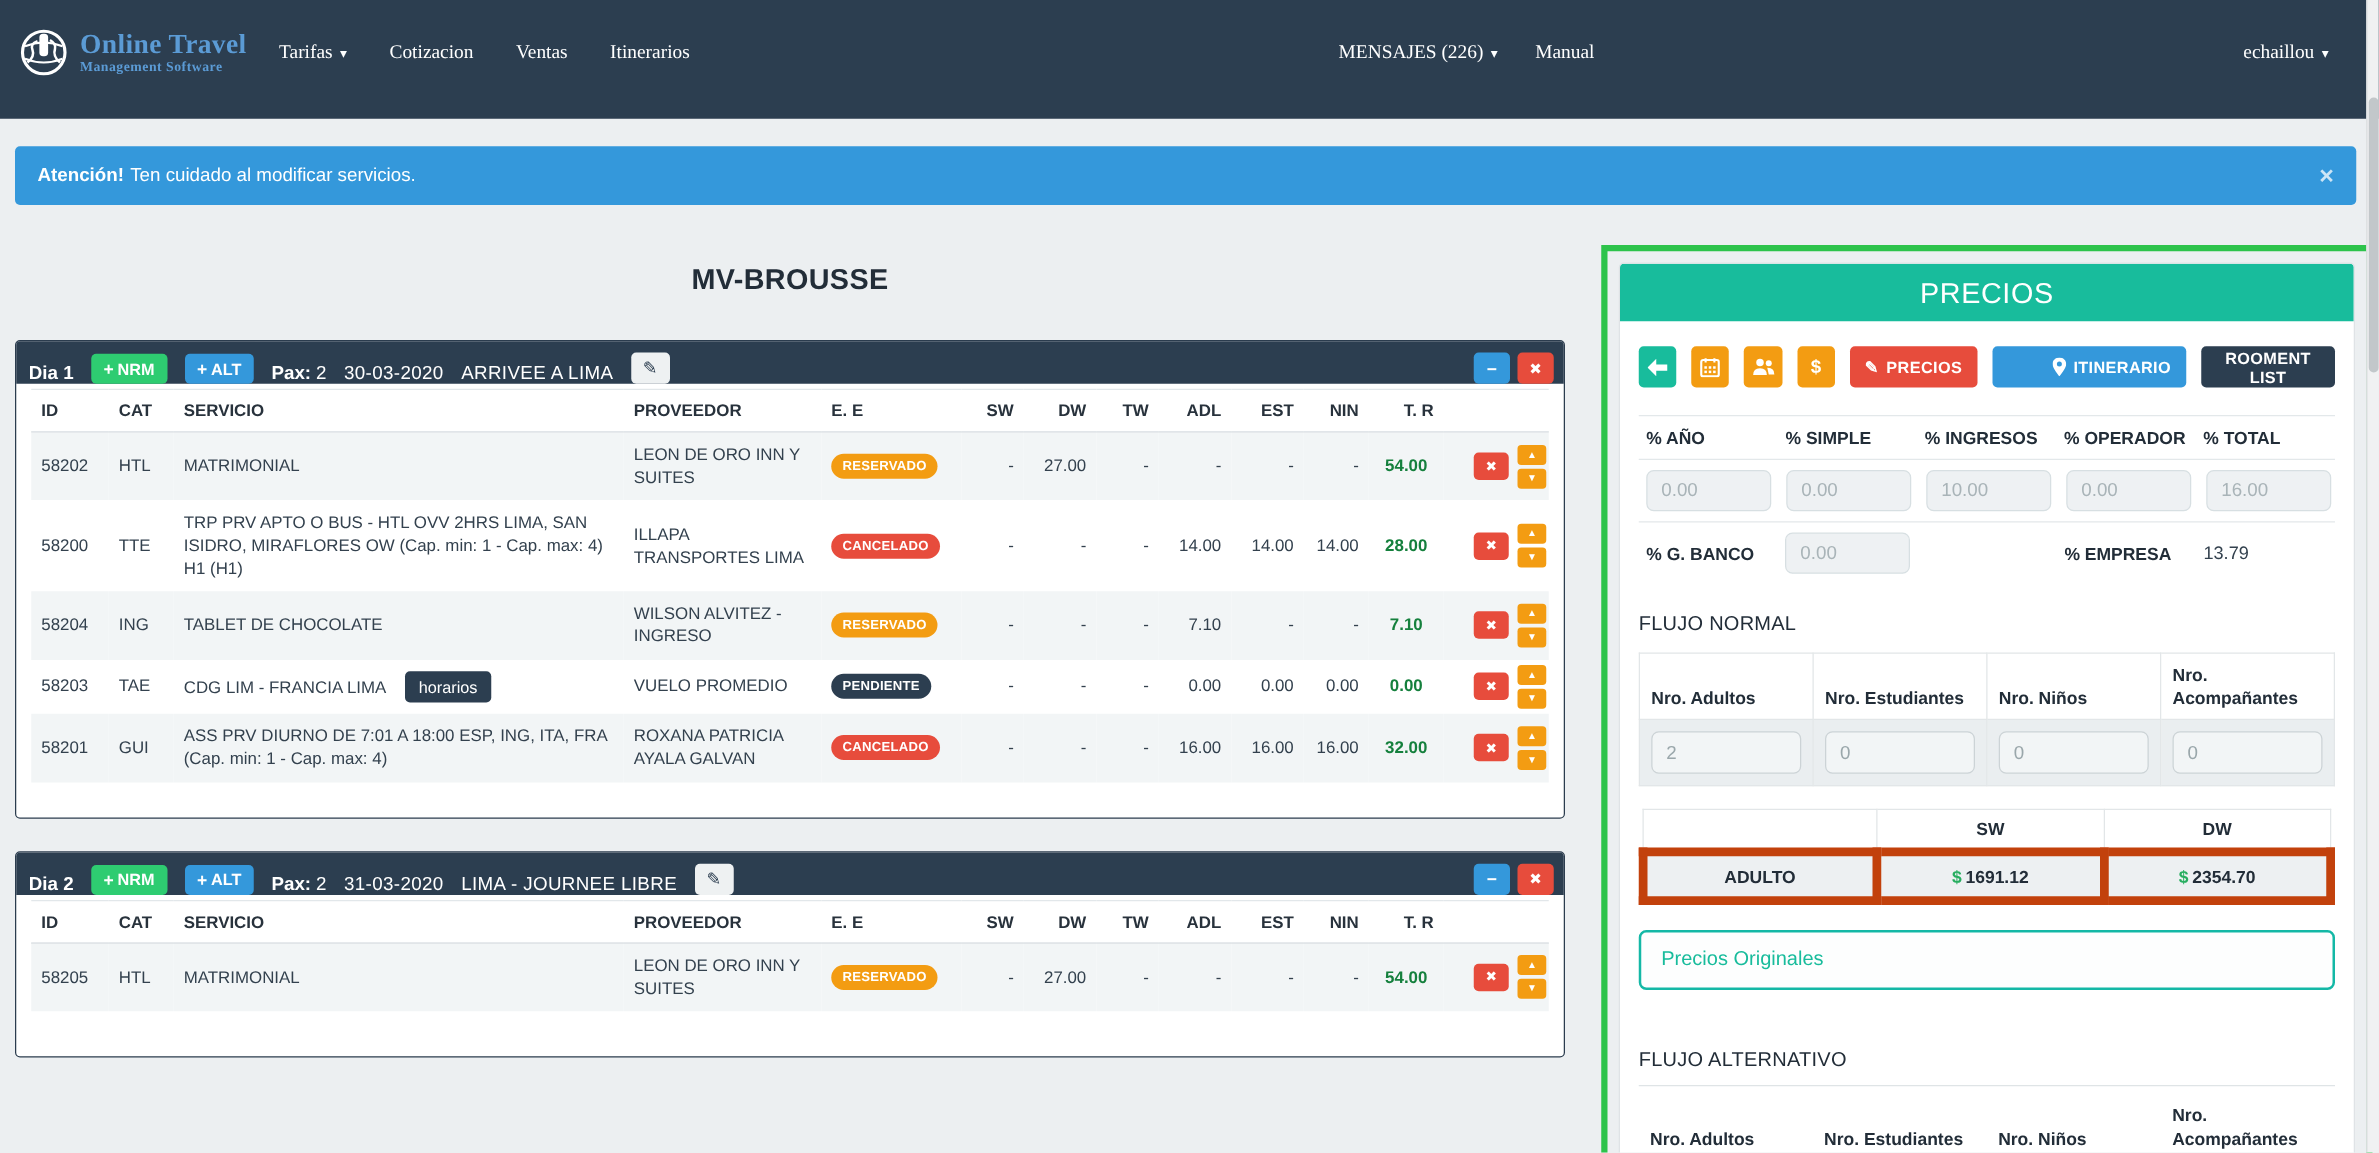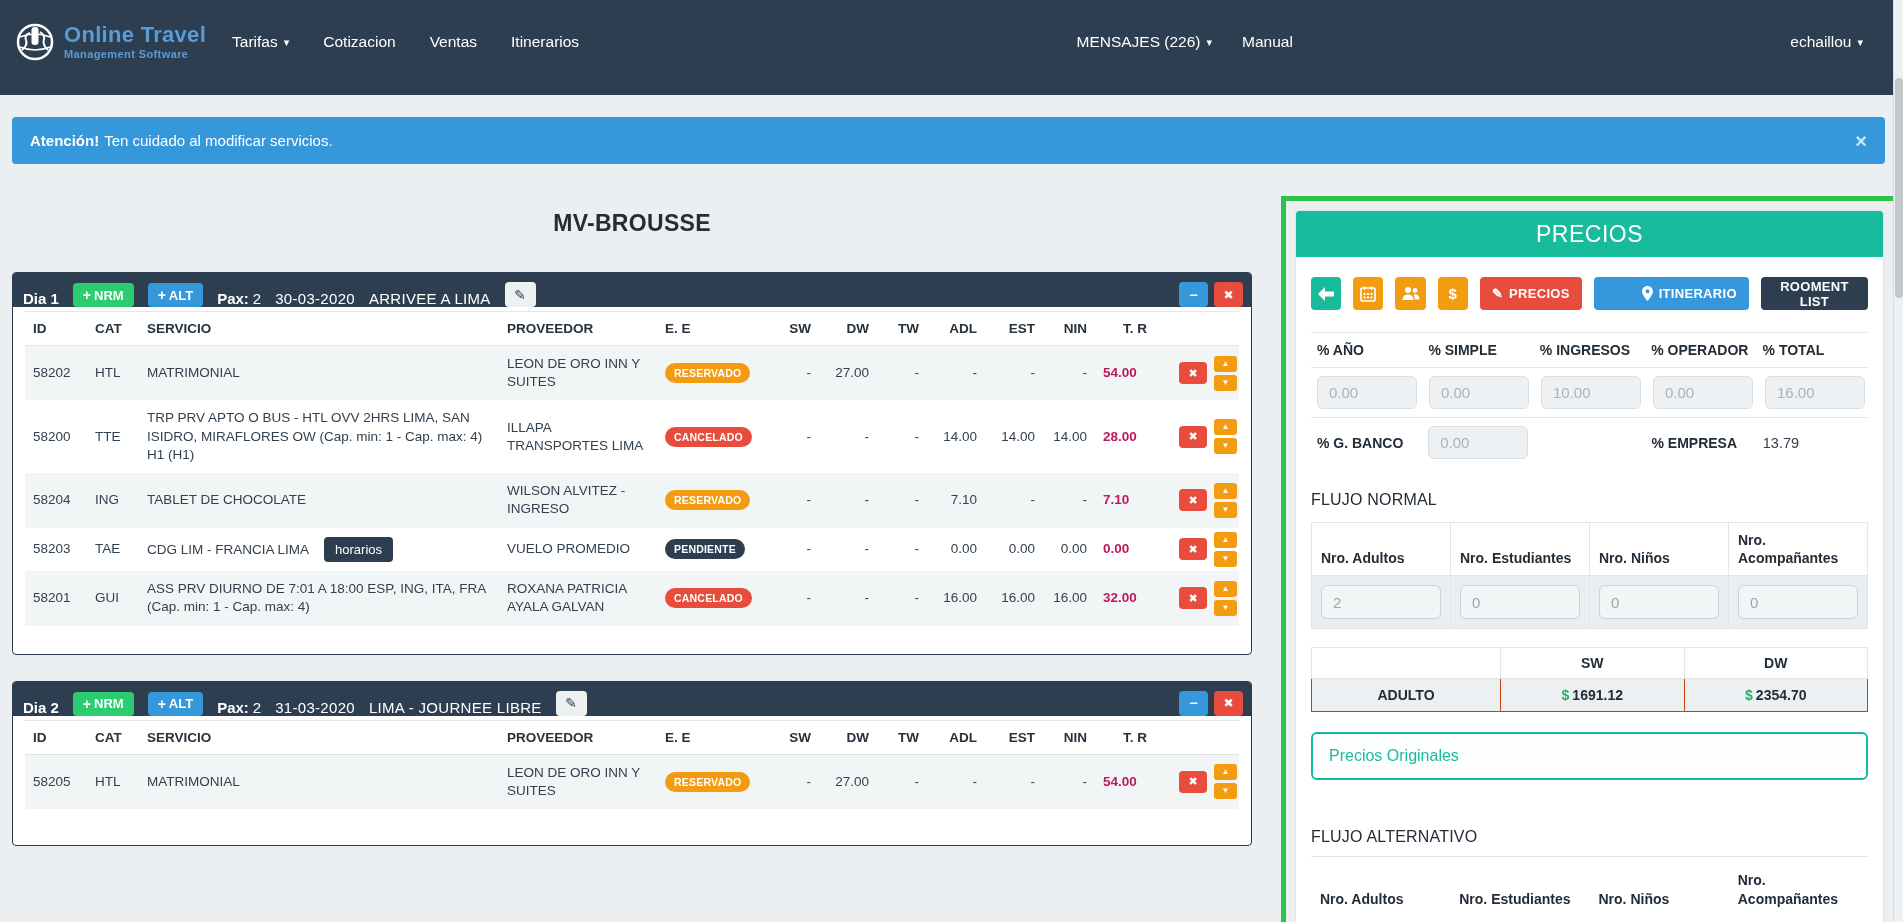--- a/index.html
+++ b/index.html
@@ -6,21 +6,21 @@
     --navbar-bg:#2c3e50; --page-bg:#eceff1; --brand-blue:#5b9bd5; --alert-blue:#3498db;
     --btn-green:#2ecc71; --btn-blue:#3498db; --btn-red:#e74c3c; --btn-orange:#f39c12;
     --teal:#18bc9c; --panel-border-green:#2dc34b; --dollar-green:#27ae60; --text-dark:#2c3e50;
   }
   *{box-sizing:border-box;margin:0;padding:0;}
   body{
     width:1903px;height:922px;overflow:hidden;background:var(--page-bg);
     font-family:"Liberation Sans","DejaVu Sans",sans-serif;color:#33414e;position:relative;
   }
   
-  .navbar{height:95px;background:var(--navbar-bg);display:flex;align-items:center;padding:0 40px 12px 16px;}
+  .navbar{height:95px;background:var(--navbar-bg);display:flex;align-items:center;padding:0 40px 12px 16px;font-family:Liberation Serif, serif;}
   .brand{display:flex;align-items:center;gap:10px;margin-right:26px;cursor:pointer;}
   .brand-text{line-height:1;}
   .brand-l1{color:var(--brand-blue);font-size:22px;font-weight:700;letter-spacing:.3px;}
   .brand-l2{color:var(--brand-blue);font-size:11px;font-weight:700;letter-spacing:.4px;margin-top:3px;}
   .nav-items{display:flex;align-items:center;gap:34px;}
   .nav-link{color:#fff;font-size:15.5px;cursor:pointer;display:flex;align-items:center;gap:6px;white-space:nowrap;}
   .caret{font-size:11px;position:relative;top:1px;}
   .nav-center{display:flex;align-items:center;gap:30px;margin-left:auto;margin-right:auto;}
   .nav-user{margin-left:0;}
   
@@ -51,21 +51,21 @@
   .btn-min{background:var(--btn-blue);color:#fff;border-radius:4px;width:29px;height:25px;font-size:14px;font-weight:700;}
   .btn-del{background:var(--btn-red);color:#fff;border-radius:4px;width:29px;height:25px;font-size:12px;font-weight:700;}
   .panel-body{padding:4px 12px 28px;}
   .panel-body.short{padding-bottom:36px;}
   table.stbl{width:100%;border-collapse:collapse;table-layout:fixed;font-size:13.5px;}
   .stbl th{border-top:1px solid #e2e7ea;border-bottom:1px solid #dfe4e7;padding:9px 8px;font-weight:700;
     color:#28323c;text-align:left;font-size:13.5px;}
   .stbl th.num{text-align:right;}
   .stbl td{padding:9px 8px;vertical-align:middle;color:#33414e;line-height:1.35;}
   .stbl td.num{text-align:right;}
-  .stbl td.trv{text-align:left;font-weight:700;color:#be185d;}
+  .stbl td.trv{text-align:center;font-weight:700;color:#15803d;}
   .stbl tbody tr:nth-child(odd){background:#f2f5f6;}
   .status{display:inline-block;padding:3px 9px;border-radius:10px;color:#fff;font-size:10.5px;font-weight:700;letter-spacing:.2px;}
   .status.warning{background:var(--btn-orange);}
   .status.danger{background:var(--btn-red);}
   .status.dark{background:var(--navbar-bg);}
   .hbadge{display:inline-block;background:var(--navbar-bg);color:#fff;font-size:13px;padding:4px 11px;border-radius:4px;margin-left:12px;cursor:pointer;}
   td.acts{padding:4px 2px;}
   .acts-wrap{display:flex;align-items:center;justify-content:flex-end;gap:7px;}
   .xbtn{background:var(--btn-red);color:#fff;border:none;border-radius:4px;width:28px;height:22px;font-size:11px;cursor:pointer;}
   .updown{display:flex;flex-direction:column;gap:3px;}
@@ -96,21 +96,21 @@
   .pvalue{font-size:14.5px;color:#33414e;padding:8px 6px;}
   .flujo-title{font-size:16px;color:#222d38;font-weight:400;margin-top:24px;letter-spacing:.2px;}
   table.ftbl{width:100%;border-collapse:collapse;margin-top:13px;table-layout:fixed;}
   .ftbl th{border:1px solid #e2e6e8;background:#fff;padding:8px 9px;font-size:14px;font-weight:700;color:#222d38;
     text-align:left;vertical-align:bottom;height:52px;line-height:1.3;}
   .ftbl td{border:1px solid #e2e6e8;background:#eaeef0;padding:9px;}
   .finput{width:100%;height:34px;border:1px solid #ccd3d6;border-radius:6px;background:#f2f5f6;color:#9aa7ab;
     font-size:15px;padding:4px 11px;font-family:inherit;}
   table.prtbl{width:100%;border-collapse:collapse;margin-top:18px;table-layout:fixed;}
   .prtbl th{border:1px solid #e2e6e8;background:#fff;padding:7px;font-size:14px;font-weight:700;color:#222d38;text-align:center;}
-  .prtbl td{border:1px solid #c2410c;background:#edf0f2;padding:8px;font-size:14px;text-align:center;color:#222d38;font-weight:700;}
+  .prtbl td{border:7px solid #c2410c;background:#edf0f2;padding:8px;font-size:14px;text-align:center;color:#222d38;font-weight:700;}
   .dollar{color:var(--dollar-green);font-weight:700;margin-right:3px;}
   .orig-box{margin-top:20px;border:2px solid #14b8a6;border-radius:6px;background:#fdfefe;padding:13px 16px;}
   .orig-link{color:var(--teal);font-size:16px;cursor:pointer;}
   .alt-title{margin-top:48px;}
   .alt-hr{border:none;border-top:1px solid #dfe4e6;margin:10px 0 4px;}
   .agrid{display:grid;grid-template-columns:repeat(4,1fr);}
   .agrid .alabel{font-weight:700;font-size:14px;color:#222d38;padding:10px 9px 6px;align-self:end;line-height:1.3;}
   
   .scrollbar{position:absolute;top:0;right:0;width:10px;height:922px;background:#f0f1f2;border-left:1px solid #d9dbdd;}
   .scroll-thumb{position:absolute;top:78px;left:1px;width:8px;height:220px;background:#c2c7ca;border-radius:4px;}

